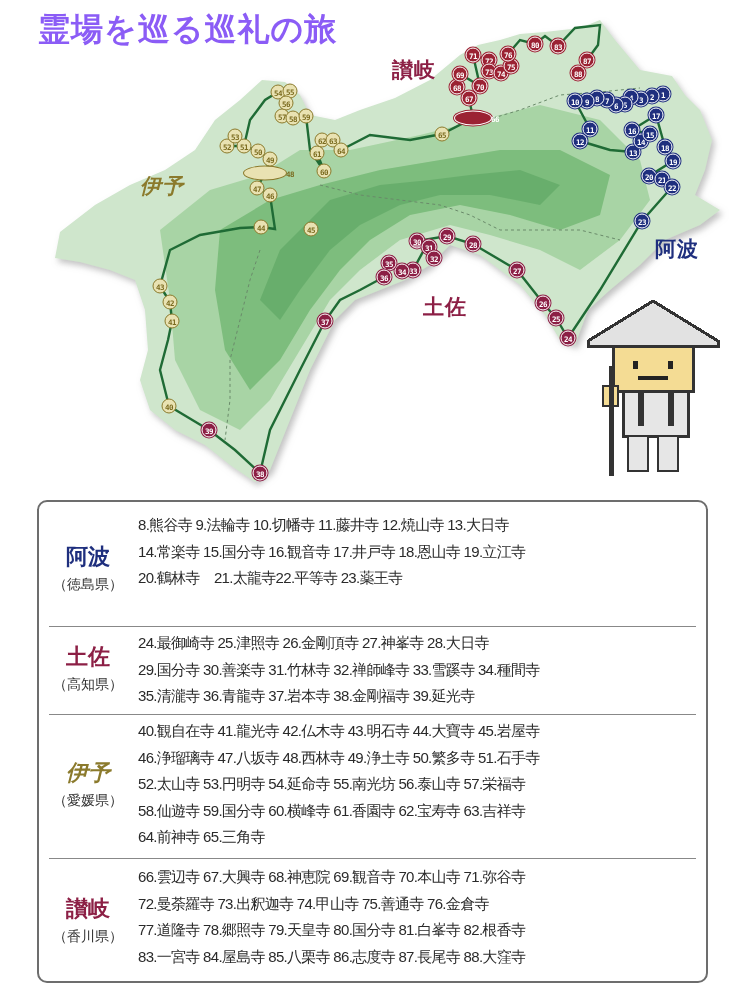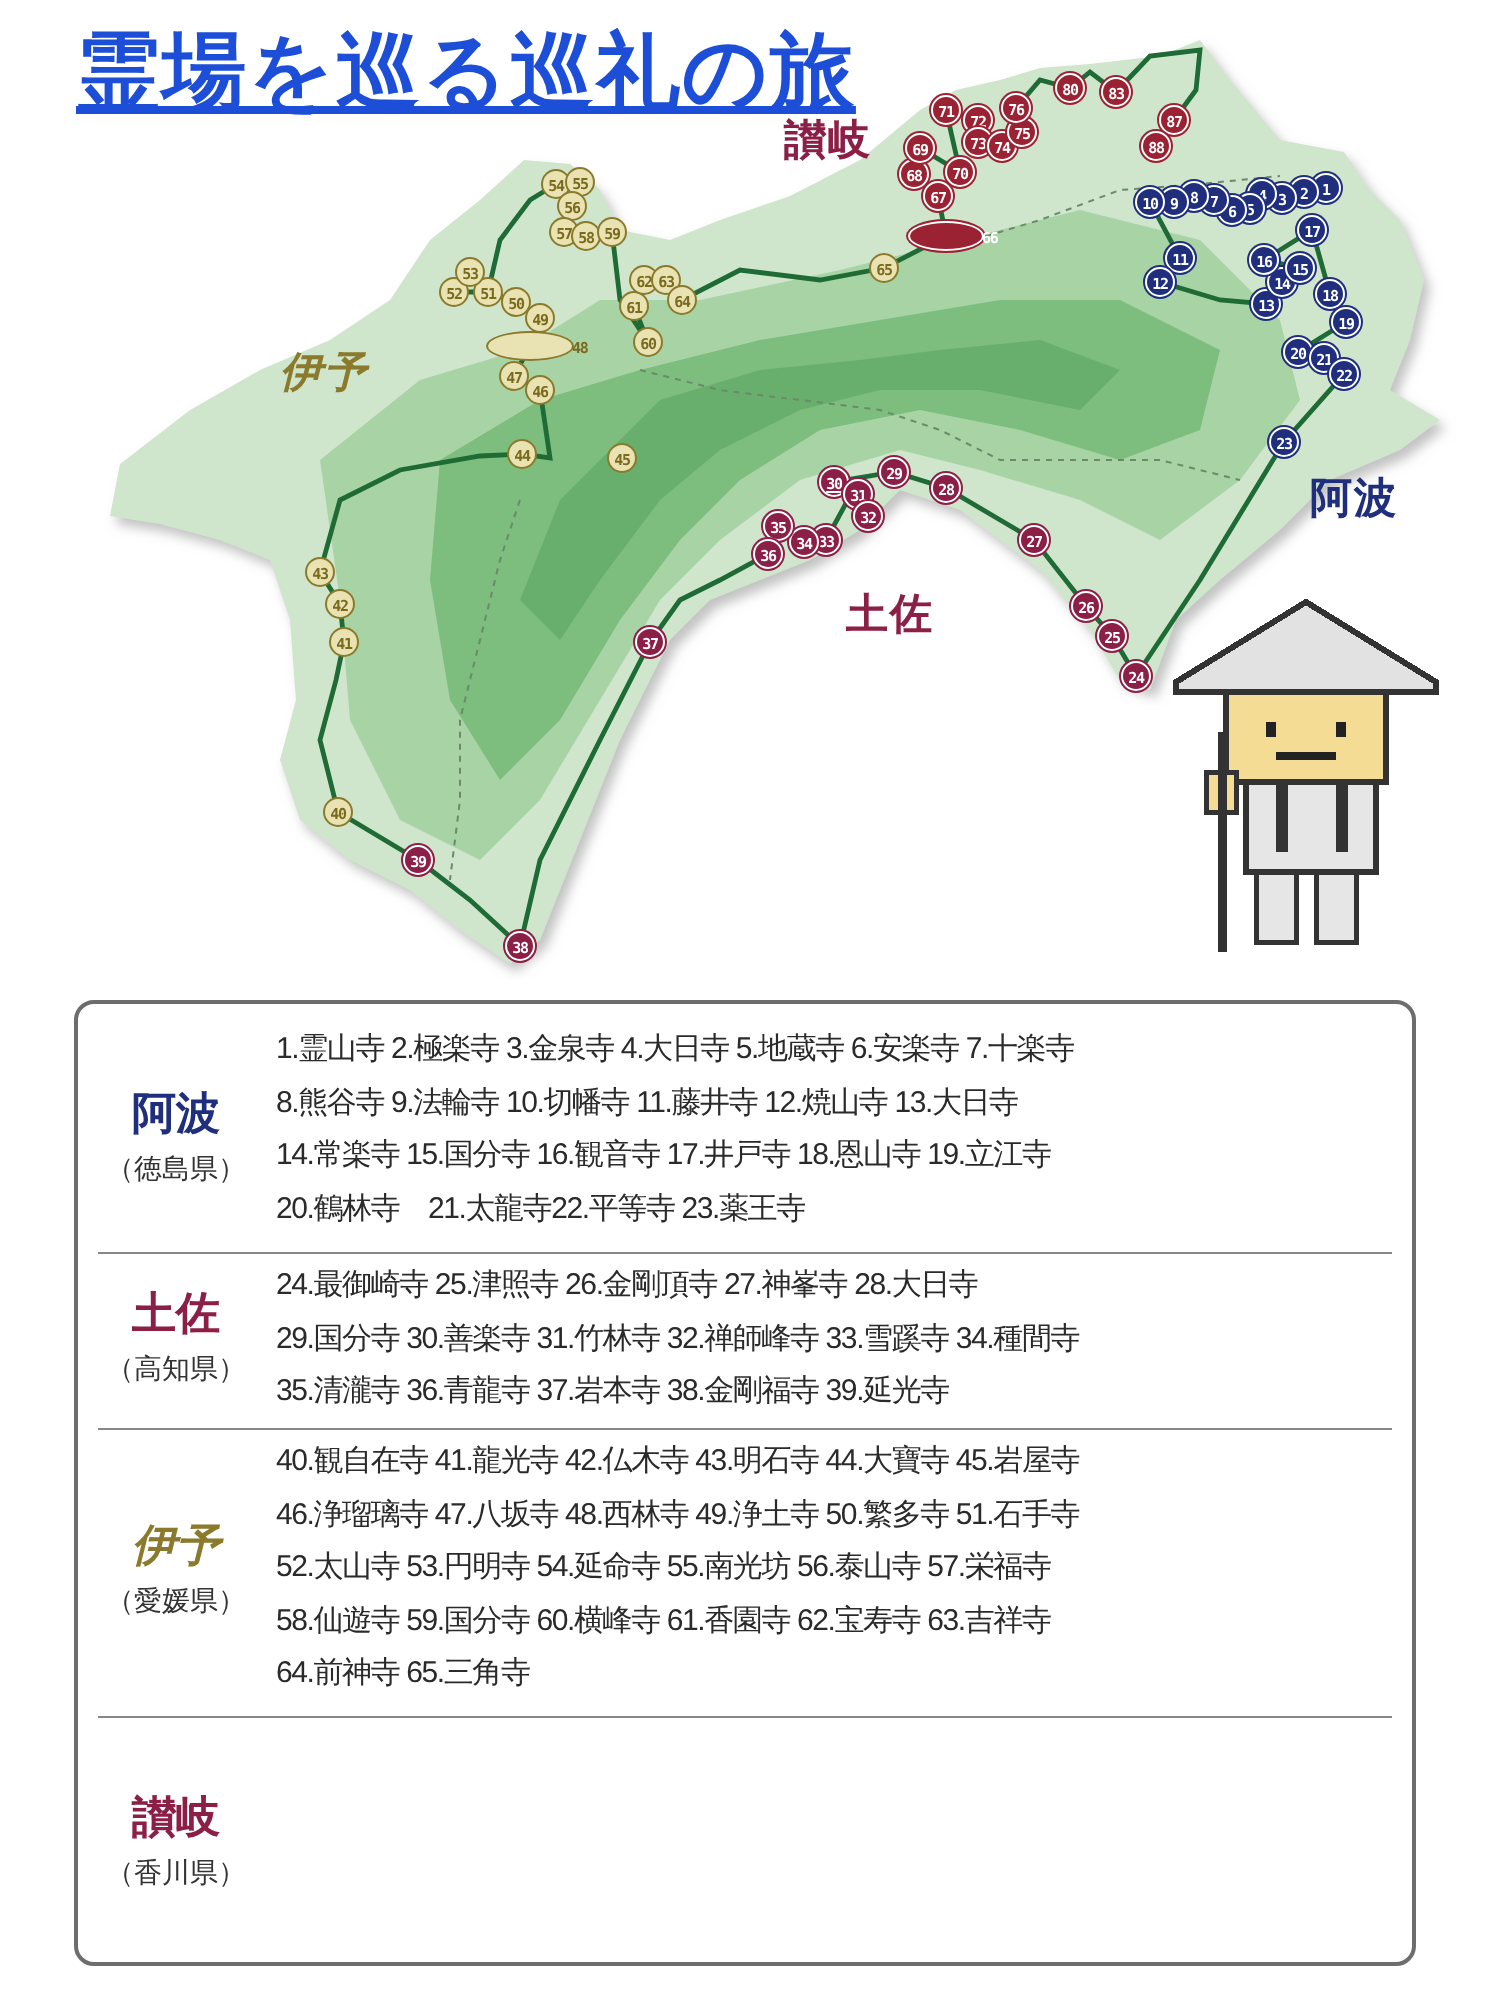--- a/index.html
+++ b/index.html
@@ -1,17 +1,17 @@
 <!DOCTYPE html>
 <html><head>
 <meta charset="utf-8">
 <style>
   html, body { margin: 0; padding: 0; background: #ffffff; }
   body { width: 750px; height: 1000px; position: relative; overflow: hidden; font-family: "DejaVu Sans", sans-serif; }
-  .title { position: absolute; left: 38px; top: 8px; font-family: "DejaVu Serif", serif; font-size: 42px; color: #1d4ed8; letter-spacing: 1px; font-weight: bold; text-decoration: underline; }
+  .title { position: absolute; left: 38px; top: 8px; font-family: "DejaVu Serif", serif; font-size: 32px; color: #8b5cf6; letter-spacing: 1px; font-weight: bold; }
   .map { position: absolute; left: 0; top: 0; width: 750px; height: 490px; }
   .region-label { position: absolute; font-family: "DejaVu Serif", serif; font-size: 21px; font-weight: bold; letter-spacing: 1px; }
   .marker { position: absolute; width: 15px; height: 15px; border-radius: 50%; font-size: 7.5px; line-height: 15px; text-align: center; font-family: "DejaVu Sans Mono", monospace; font-weight: bold; box-sizing: border-box; transform: translate(-50%, -50%); letter-spacing: -0.6px; }
   .m-awa { background: #1f2f7e; color: #fff; border: 1.5px solid #ffffff; box-shadow: 0 0 0 1px #1f2f7e; }
   .m-tosa { background: #8c1f45; color: #fff; border: 1.5px solid #ffffff; box-shadow: 0 0 0 1px #8c1f45; }
   .m-iyo { background: #e9e2b2; color: #7a6a1e; border: 1.5px solid #8b7a2c; }
   .m-sanuki { background: #9b2233; color: #fff; border: 1.5px solid #ffffff; box-shadow: 0 0 0 1px #9b2233; }
 
   .list-box { position: absolute; left: 37px; top: 500px; width: 671px; height: 483px; border: 2px solid #6d6d6d; border-radius: 10px; box-sizing: border-box; background: #fff; }
   .section { position: absolute; left: 0; width: 100%; }
@@ -167,21 +167,20 @@
     <rect x="9" y="28" width="4" height="7" fill="#e6e6e6" stroke="#333" stroke-width="0.5"></rect>
     <rect x="15" y="28" width="4" height="7" fill="#e6e6e6" stroke="#333" stroke-width="0.5"></rect>
   </svg>
 </div>
 
 <div class="list-box">
   <div class="section" style="top:10px;height:112px;">
     <div class="name" style="top:30px;color:#1f2f7e;">阿波</div>
     <div class="pref" style="top:64px;">（徳島県）</div>
     <div class="lines">
-      <div class="line">1.霊山寺 2.極楽寺 3.金泉寺 4.大日寺 5.地蔵寺 6.安楽寺 7.十楽寺</div>
       <div class="line">8.熊谷寺 9.法輪寺 10.切幡寺 11.藤井寺 12.焼山寺 13.大日寺</div>
       <div class="line">14.常楽寺 15.国分寺 16.観音寺 17.井戸寺 18.恩山寺 19.立江寺</div>
       <div class="line">20.鶴林寺　21.太龍寺22.平等寺 23.薬王寺</div>
     </div>
   </div>
   <div class="divider" style="top:124px;"></div>
 
   <div class="section" style="top:128px;height:84px;">
     <div class="name" style="top:12px;color:#8c1f45;">土佐</div>
     <div class="pref" style="top:46px;">（高知県）</div>
@@ -202,14 +201,20 @@
       <div class="line">52.太山寺 53.円明寺 54.延命寺 55.南光坊 56.泰山寺 57.栄福寺</div>
       <div class="line">58.仙遊寺 59.国分寺 60.横峰寺 61.香園寺 62.宝寿寺 63.吉祥寺</div>
       <div class="line">64.前神寺 65.三角寺</div>
     </div>
   </div>
   <div class="divider" style="top:356px;"></div>
 
   <div class="section" style="top:362px;height:112px;">
     <div class="name" style="top:30px;color:#8c1f45;">讃岐</div>
     <div class="pref" style="top:64px;">（香川県）</div>
+    <div class="lines">
+      <div class="line">66.雲辺寺 67.大興寺 68.神恵院 69.観音寺 70.本山寺 71.弥谷寺</div>
+      <div class="line">72.曼荼羅寺 73.出釈迦寺 74.甲山寺 75.善通寺 76.金倉寺</div>
+      <div class="line">77.道隆寺 78.郷照寺 79.天皇寺 80.国分寺 81.白峯寺 82.根香寺</div>
+      <div class="line">83.一宮寺 84.屋島寺 85.八栗寺 86.志度寺 87.長尾寺 88.大窪寺</div>
+    </div>
   </div>
 </div>
 
 </body></html>

